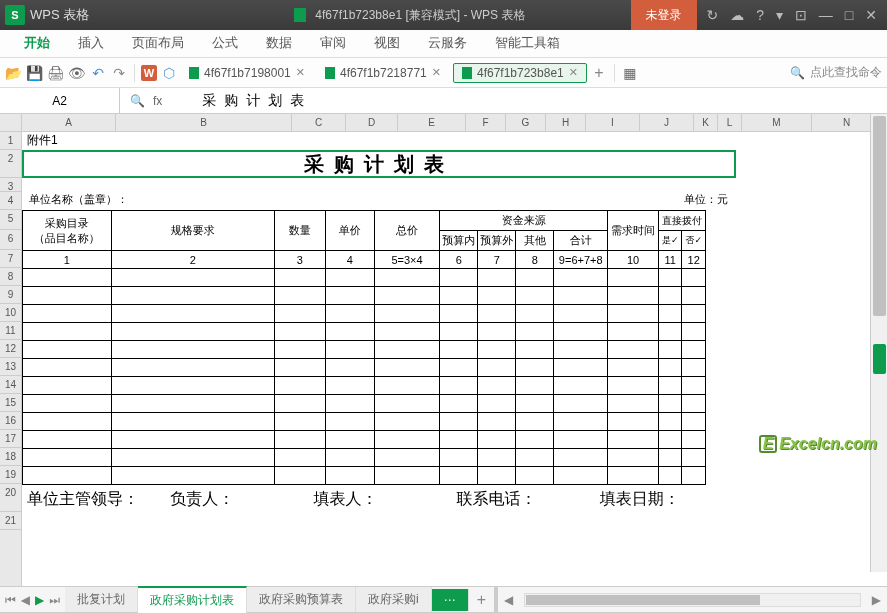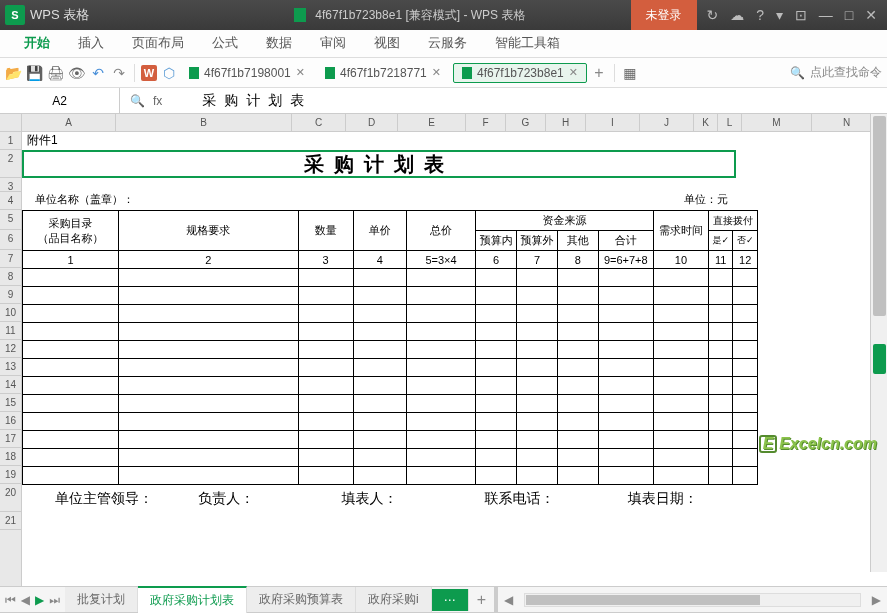--- a/index.html
+++ b/index.html
@@ -43,30 +43,30 @@
     .grid-main { flex: 1; position: relative; overflow: hidden; }
     .col-headers { height: 18px; background: #e8e8e8; display: flex; border-bottom: 1px solid #ccc; }
     .col-h { border-right: 1px solid #ccc; text-align: center; font-size: 10px; color: #555; line-height: 18px; }
     
     .grid-content { position: relative; }
     
     .attachment { height: 18px; font-size: 12px; padding-left: 5px; }
     .title-cell { height: 28px; border: 2px solid #0d9b4e; width: 714px; text-align: center; font-size: 20px; font-weight: bold; letter-spacing: 10px; line-height: 24px; font-family: SimSun; }
     .spacer-row { height: 14px; }
     .unit-row { height: 18px; display: flex; width: 716px; font-size: 11px; }
-    .unit-label { padding-left: 13px; }
+    .unit-label { padding-left: 7px; }
     .unit-right { margin-left: auto; margin-right: 10px; }
     
-    .data-table { border-collapse: collapse; width: 736px; font-size: 11px; font-family: SimSun; padding-left: 12px; }
+    .data-table { border-collapse: collapse; width: 684px; font-size: 11px; font-family: SimSun; padding-left: 12px; }
     .data-table td, .data-table th { border: 1px solid #000; text-align: center; height: 18px; padding: 0 2px; font-weight: normal; }
     .data-table .hdr { height: 20px; }
     
     .empty-row td { height: 18px; }
     
-    .sig-row { height: 28px; width: 716px; display: flex; font-size: 14px; align-items: center; margin-left: 28px; }
+    .sig-row { height: 28px; width: 716px; display: flex; font-size: 16px; align-items: center; }
     .sig-item { flex: 1; padding-left: 5px; }
     
     .vscroll { position: absolute; right: 0; top: 114px; width: 17px; height: 458px; background: #f0f0f0; border-left: 1px solid #ccc; }
     .vthumb { position: absolute; width: 13px; left: 2px; background: #c0c0c0; border-radius: 2px; }
     
     .sheet-tabs-bar { height: 26px; background: #f5f5f5; border-top: 1px solid #ccc; display: flex; align-items: center; }
     .nav-arrows { display: flex; padding: 0 5px; gap: 5px; color: #888; }
     .nav-arrows .active-arrow { color: #0d9b4e; }
     .sheet-tab { padding: 4px 12px; font-size: 12px; color: #666; border-right: 1px solid #ddd; background: #ededed; }
     .sheet-tab.active { background: white; color: #0d9b4e; border-top: 2px solid #0d9b4e; }

